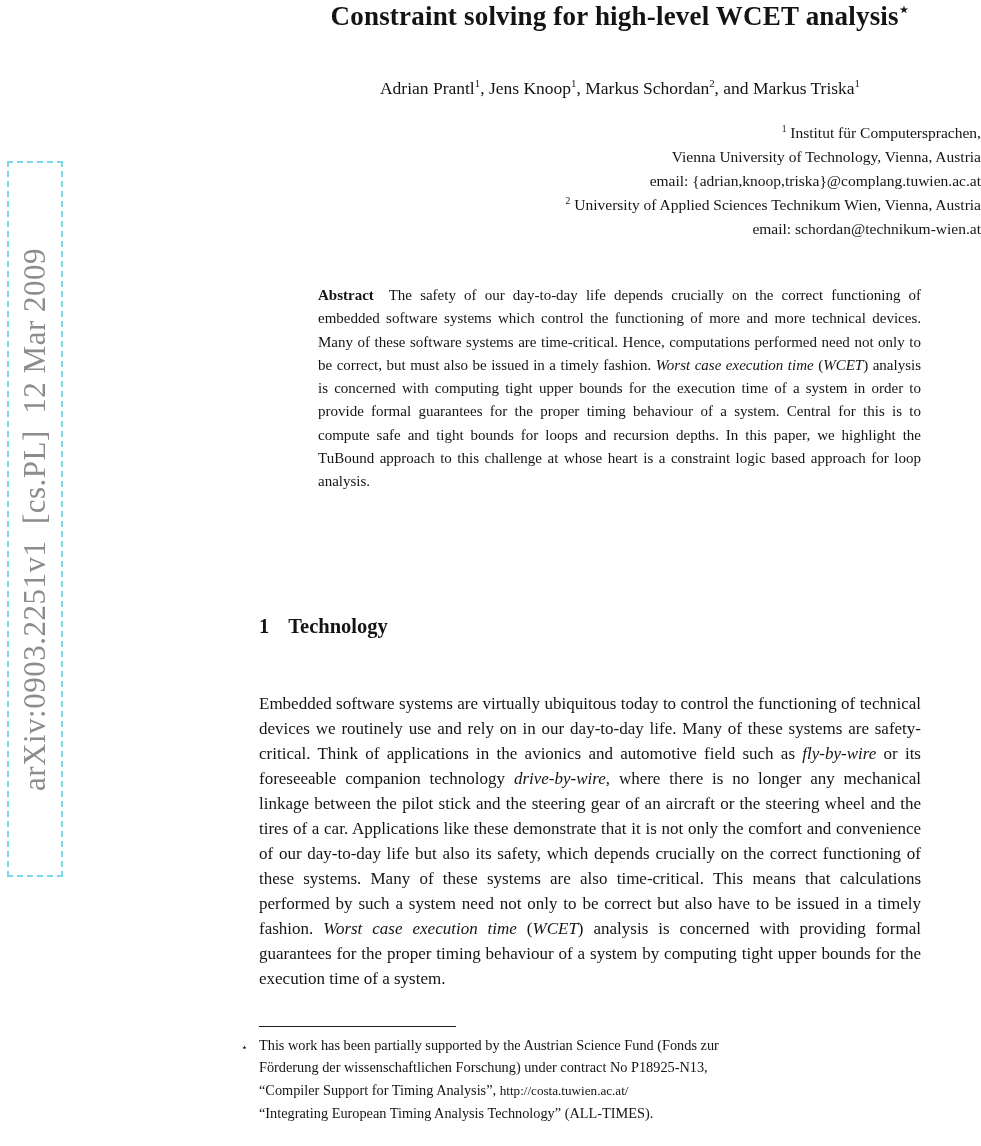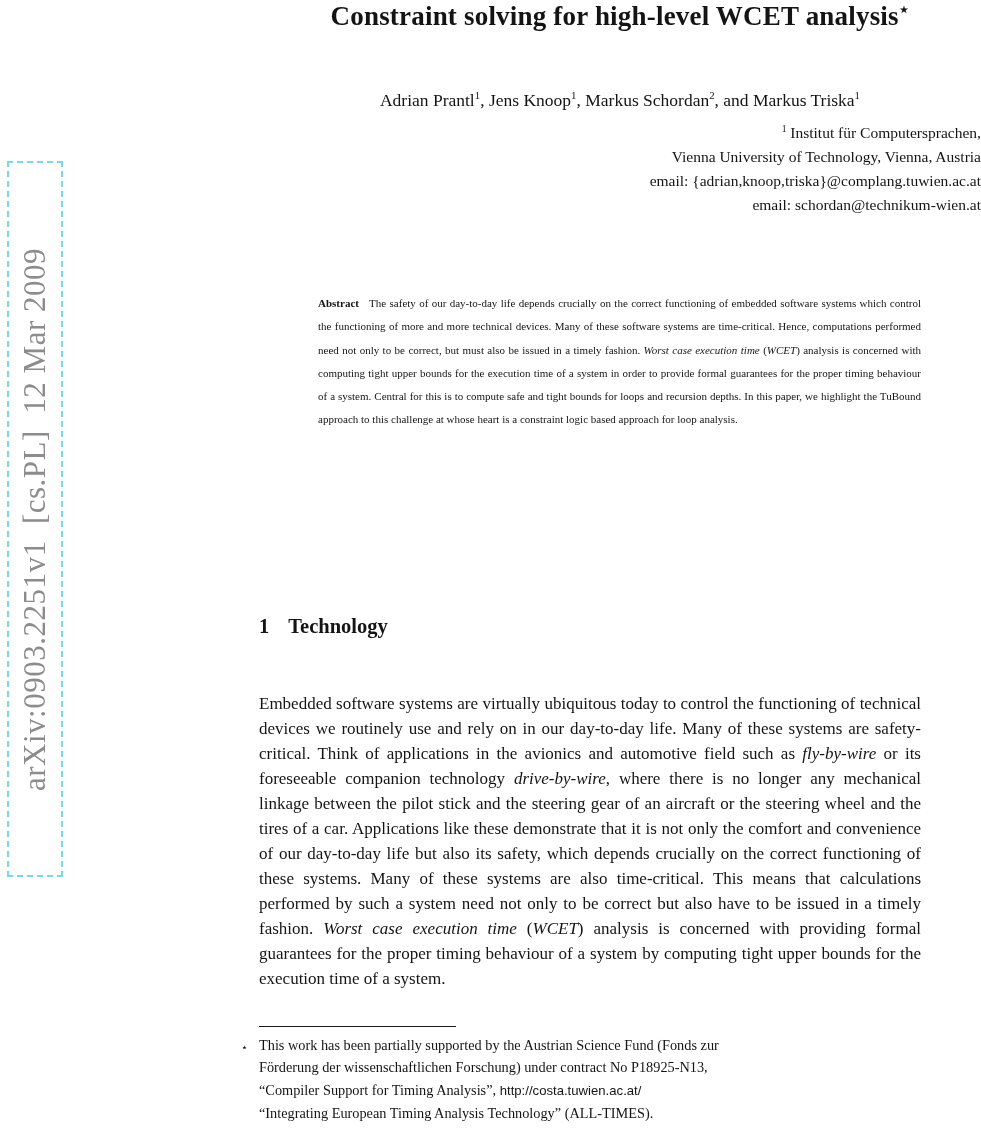--- a/index.html
+++ b/index.html
@@ -24,49 +24,48 @@
 
   .content { position:absolute; left:259px; top:0; width:722px; height:100%; }
 
   .title {
     position:absolute; top:1px; left:0; width:722px; text-align:center;
     font-size:27px; font-weight:bold; letter-spacing:0.2px;
   }
   .authors {
     position:absolute; top:78px; left:0; width:722px; text-align:center;
     font-size:17.5px;
-    margin-top:12px;
   }
   .affils {
     position:absolute; top:121px; left:0; width:722px; text-align:right;
     font-size:15.5px; line-height:24px;
   }
   .abstract {
-    position:absolute; top:292px; left:59px; width:603px;
-    font-size:11px; line-height:23.3px; text-align:justify;
+    position:absolute; top:284px; left:59px; width:603px;
+    font-size:15px; line-height:23.3px; text-align:justify;
   }
   .abstract strong { margin-right:7px; }
 
   .section {
     position:absolute; top:615px; left:0;
     font-size:20.5px; font-weight:bold;
   }
   .sec-num { margin-right:19px; }
 
   .bodytext {
     position:absolute; top:691px; left:0; width:662px;
     font-size:17px; line-height:25px; text-align:justify;
   }
 
   .footnote { position:absolute; top:1026px; left:0; width:690px;
     font-size:14.3px; line-height:22.4px; }
   .fn-rule { width:197px; border-top:1px solid #1a1a1a; margin-bottom:7px; }
   .fn-body { position:relative; }
   .fn-marker { position:absolute; left:-18px; top:2px; font-size:11px; }
-  .tt { font-family:Liberation Sans, sans-serif; font-size:0.92em; }
+  .tt { font-family:Liberation Serif, serif; font-size:0.92em; }
   em { font-style:italic; }
 </style>
 </head>
 <body>
 
 <div class="page">
 
   <div class="watermark-box">
     <span class="watermark-text">arXiv:0903.2251v1  [cs.PL]  12 Mar 2009</span>
   </div>
@@ -74,20 +73,21 @@
   <div class="content">
 
     <h1 class="title"><span>Constraint solving for high-level WCET analysis</span><sup>⋆</sup></h1>
 
     <div class="authors"><span>Adrian Prantl</span><sup>1</sup><span>, Jens Knoop</span><sup>1</sup><span>, Markus Schordan</span><sup>2</sup><span>, and Markus Triska</span><sup>1</sup></div>
 
     <div class="affils">
       <div class="affil-line"><sup>1</sup><span> Institut für Computersprachen,</span></div>
       <div class="affil-line"><span>Vienna University of Technology, Vienna, Austria</span></div>
       <div class="affil-line"><span>email: {adrian,knoop,triska}@complang.tuwien.ac.at</span></div>
+      <div class="affil-line"><sup>2</sup><span> University of Applied Sciences Technikum Wien, Vienna, Austria</span></div>
       <div class="affil-line"><span>email: schordan@technikum-wien.at</span></div>
     </div>
 
     <div class="abstract"><strong>Abstract</strong><span> The safety of our day-to-day life depends crucially on the correct functioning of embedded software systems which control the functioning of more and more technical devices. Many of these software systems are time-critical. Hence, computations performed need not only to be correct, but must also be issued in a timely fashion. </span><em>Worst case execution time</em><span> (</span><em>WCET</em><span>) analysis is concerned with computing tight upper bounds for the execution time of a system in order to provide formal guarantees for the proper timing behaviour of a system. Central for this is to compute safe and tight bounds for loops and recursion depths. In this paper, we highlight the TuBound approach to this challenge at whose heart is a constraint logic based approach for loop analysis.</span></div>
 
     <h2 class="section">
       <span class="sec-num">1</span><span class="sec-title">Technology</span>
     </h2>
 
     <div class="bodytext"><span>Embedded software systems are virtually ubiquitous today to control the functioning of technical devices we routinely use and rely on in our day-to-day life. Many of these systems are safety-critical. Think of applications in the avionics and automotive field such as </span><em>fly-by-wire</em><span> or its foreseeable companion technology </span><em>drive-by-wire</em><span>, where there is no longer any mechanical linkage between the pilot stick and the steering gear of an aircraft or the steering wheel and the tires of a car. Applications like these demonstrate that it is not only the comfort and convenience of our day-to-day life but also its safety, which depends crucially on the correct functioning of these systems. Many of these systems are also time-critical. This means that calculations performed by such a system need not only to be correct but also have to be issued in a timely fashion. </span><em>Worst case execution time</em><span> (</span><em>WCET</em><span>) analysis is concerned with providing formal guarantees for the proper timing behaviour of a system by computing tight upper bounds for the execution time of a system.</span></div>

